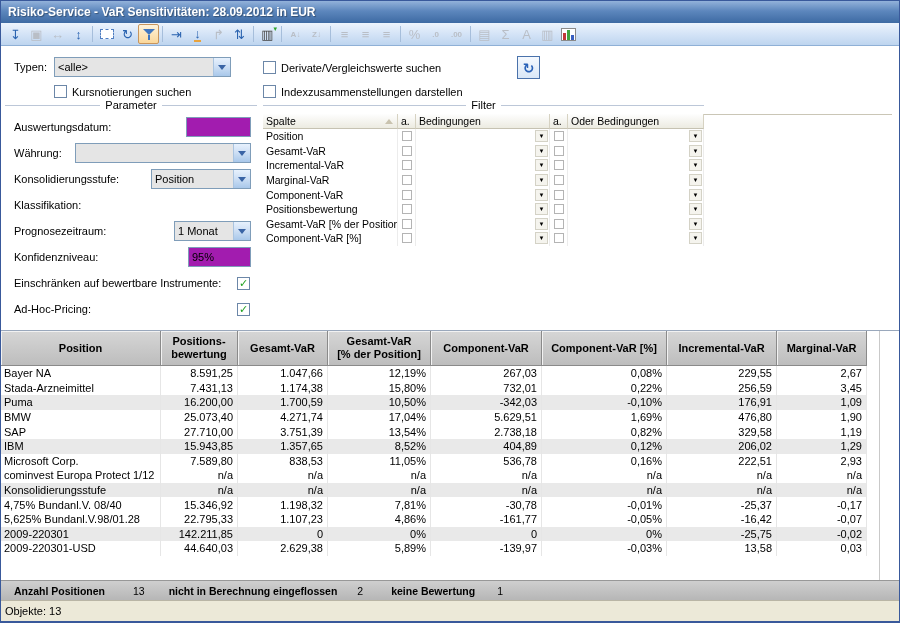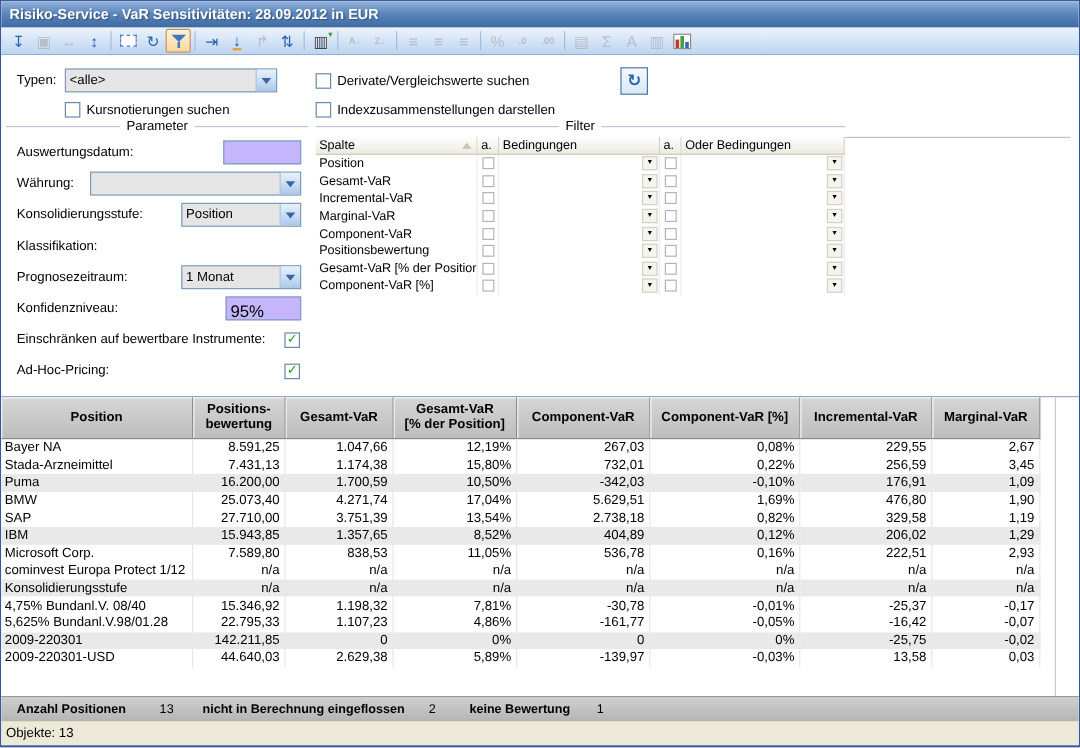--- a/index.html
+++ b/index.html
@@ -53,21 +53,21 @@
   
   .upper { position: relative; flex: 0 0 284px; background: #fff; font-size: 11px; }
   .flabel { position: absolute; left: 13px; top: 15px; }
   .xp-select { border: 1px solid #7f9db9; background: #e5e5e5; height: 20px; display: flex; align-items: center; }
   .xp-select .selval { flex: 1; padding-left: 3px; font-size: 11px; overflow: hidden; white-space: nowrap; }
   .xp-arrow { width: 17px; height: 18px; margin: 0; flex: 0 0 17px;
     background: linear-gradient(180deg,#e7f1fd,#cfe0f5 45%,#a9c8ea);
     border-left: 1px solid #aac4e0; display: flex; align-items: center; justify-content: center; }
   .tri { width: 0; height: 0; border-left: 4px solid transparent; border-right: 4px solid transparent; border-top: 5px solid #3a64a5; }
   .typen { position: absolute; left: 53px; top: 11px; width: 177px; }
-  .xp-input { border: 1px solid #7f9db9; background: #c4b5fd; height: 20px; font-size: 14px; padding: 3px 3px 0 3px; }
+  .xp-input { border: 1px solid #7f9db9; background: #a21caf; height: 20px; font-size: 11px; padding: 3px 3px 0 3px; }
   .cklabel { position: absolute; display: flex; align-items: center; gap: 5px; text-align: right; }
   .cbx { width: 13px; height: 13px; border: 1px solid #6c87a8; background: #fff; flex: 0 0 13px;
     font-size: 11px; line-height: 11px; font-weight: bold; color: #21a121; text-align: center; }
   .cbx.checked::after { content: "✓"; }
   .ck-derivate { left: 262px; top: 15px; }
   .ck-index { left: 262px; top: 39px; }
   .ck-kurs { left: 53px; top: 39px; }
   .refresh-btn { position: absolute; left: 516px; top: 10px; width: 23px; height: 23px;
     border: 1px solid #4a72ab; background: linear-gradient(#f5f9fe,#d9e7f7);
     display: flex; align-items: center; justify-content: center; }
@@ -282,21 +282,21 @@
             <span class="xp-arrow">
               <span class="tri"></span>
             </span>
           </div>
         </div>
         <div class="prow">
           <span class="plabel">Klassifikation:</span>
         </div>
         <div class="prow">
           <span class="plabel">Prognosezeitraum:</span>
-          <div class="xp-select" style="width: 100px;">
+          <div class="xp-select" style="width: 77px;">
             <span class="selval">1 Monat</span>
             <span class="xp-arrow">
               <span class="tri"></span>
             </span>
           </div>
         </div>
         <div class="prow">
           <span class="plabel">Konfidenzniveau:</span>
           <div class="xp-input" style="width: 63px;">95%</div>
         </div>

